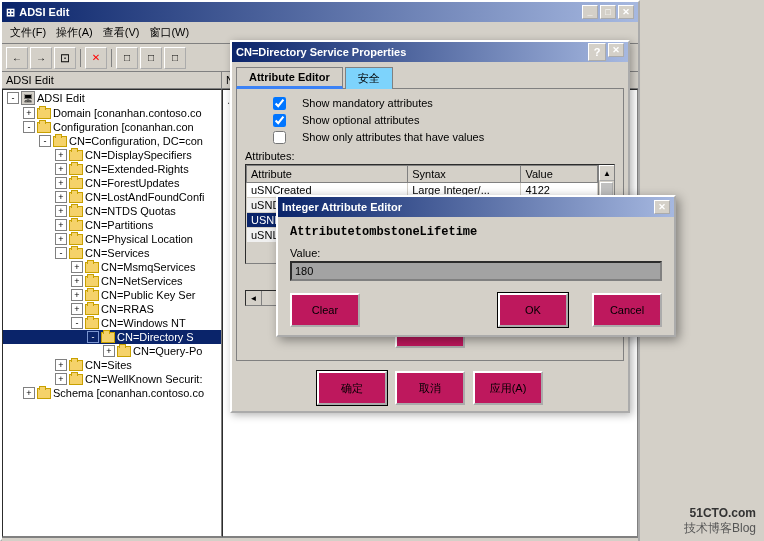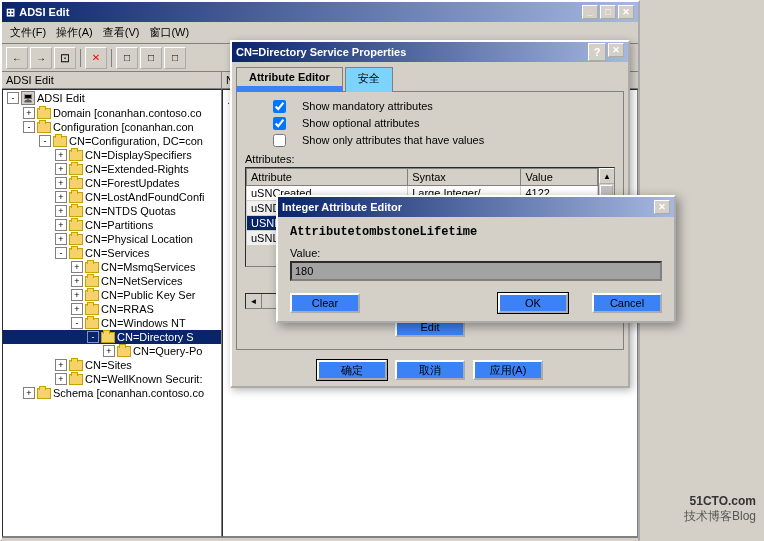--- a/index.html
+++ b/index.html
@@ -230,21 +230,21 @@
       border: 1px solid #808080;
       border-bottom: none;
       cursor: pointer;
       font-size: 11px;
       position: relative;
       top: 1px;
     }
 
     .tab.active {
       background: #d4d0c8;
-      border-bottom: 6px solid #3b82f6;
+      border-bottom: 3px solid #3b82f6;
       z-index: 1;
       font-weight: bold;
     }
 
     .tab-content {
       border: 1px solid #808080;
       margin: 0 4px 4px 4px;
       background: #d4d0c8;
       padding: 8px;
     }
@@ -302,22 +302,22 @@
 
     .dialog-footer {
       display: flex;
       justify-content: center;
       gap: 8px;
       padding: 6px;
     }
 
     .win-btn {
       min-width: 70px;
-      height: 20px;
-      background: #3b82f6;
+      height: 34px;
+      background: #be185d;
       border: 2px outset #fff;
       font-size: 11px;
       cursor: pointer;
       display: flex;
       align-items: center;
       justify-content: center;
       padding: 0 8px;
     }
 
     .win-btn.default-btn {
@@ -800,16 +800,16 @@
     <div class="int-editor-buttons">
       <button class="win-btn">Clear</button>
       <div style="display:flex; gap:24px;">
         <button class="win-btn default-btn">OK</button>
         <button class="win-btn">Cancel</button>
       </div>
     </div>
   </div>
 </div>
 
-<div style="position:absolute; bottom:16px; right:8px; text-align:right; z-index:100;">
+<div style="position:absolute; bottom:4px; right:8px; text-align:right; z-index:100;">
   <div style="font-size:12px; font-weight:bold; color:#333;">51CTO.com</div>
   <div style="font-size:12px; color:#555;">技术博客Blog</div>
 </div>
 
 </body></html>

